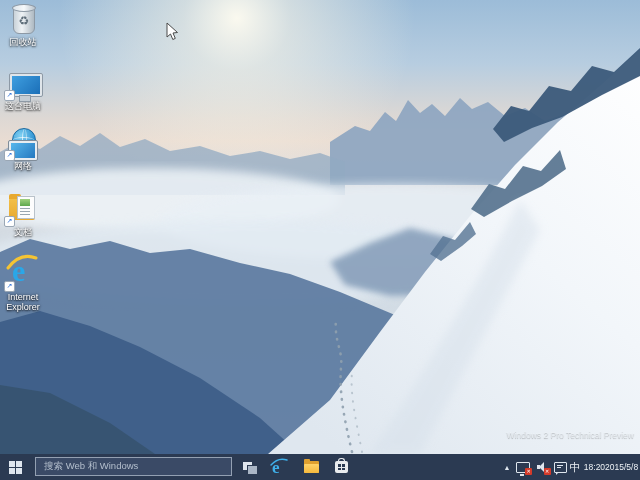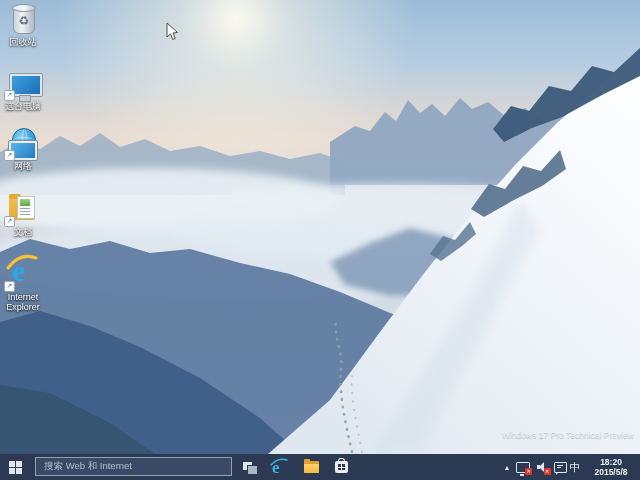--- a/index.html
+++ b/index.html
@@ -95,21 +95,21 @@
     color:#fff;font-size:5px;line-height:7px;text-align:center;font-weight:bold;}
   .tray-vol{left:533px;width:18px;}
   .speaker{position:relative;width:11px;height:10px;}
   .speaker .box{position:absolute;left:0;top:3px;width:3px;height:4px;background:#dfe6ee;}
   .speaker .cone{position:absolute;left:2px;top:0;width:0;height:0;border-right:5px solid #dfe6ee;border-top:5px solid transparent;border-bottom:5px solid transparent;}
   .tray-ac{left:551px;width:18px;}
   .acbox{position:relative;width:11px;height:9px;border:1px solid #dfe6ee;border-radius:1px;}
   .acbox i{position:absolute;left:2px;height:1px;background:#dfe6ee;}
   .acbox:after{content:"";position:absolute;left:1px;bottom:-3px;width:0;height:0;border-top:3px solid #dfe6ee;border-right:3px solid transparent;}
   .tray-ime{left:567px;width:16px;color:#eef2f6;font-size:11px;}
-  .clock{left:586px;width:50px;flex-direction:column;line-height:10px;color:#eef2f6;font-size:8.5px;text-align:center;font-weight:bold;}
+  .clock{left:586px;width:50px;flex-direction:row;line-height:10px;color:#eef2f6;font-size:8.5px;text-align:center;}
 </style>
 </head>
 <body>
 
 <div class="screen">
 
   <div class="wallpaper">
     <svg width="640" height="454" viewBox="0 0 640 454">
       <defs>
         <linearGradient id="snowGrad" x1="1" y1="0" x2="0.2" y2="1">
@@ -200,40 +200,40 @@
       <svg class="ie-e" viewBox="0 0 34 34">
         <text x="6" y="27" font-family="Liberation Serif, serif" font-size="30" font-weight="bold" fill="#2aa7e8">e</text>
         <path d="M2,14 Q14,-2 30,4" fill="none" stroke="#f5c433" stroke-width="3" stroke-linecap="round"></path>
       </svg>
       <span class="badge">↗</span>
     </div>
     <div class="label">Internet Explorer</div>
   </div>
 
   <div class="watermark">
-    <div>Windows 17 Pro Technical Preview</div>
+    <div>Windows 2 Pro Technical Preview</div>
   </div>
 
   <svg class="cursor" width="13" height="19" viewBox="0 0 13 19">
     <polygon points="1,1 1,15 4.5,12 6.8,17.5 9.3,16.4 7,11 11.5,10.5" fill="#fff" stroke="#4a4a4a" stroke-width="1"></polygon>
   </svg>
 
   <div class="taskbar">
 
     <div class="tb-item start">
       <span class="winlogo">
           <i></i>
           <i></i>
           <i></i>
           <i></i>
         </span>
     </div>
 
     <div class="searchbox">
-      <span class="ph">搜索 Web 和 Internet</span>
+      <span class="ph">搜索 Web 和 Windows</span>
     </div>
 
     <div class="tb-item taskview">
       <span class="tv">
           <span class="r1"></span>
           <span class="r2"></span>
         </span>
     </div>
 
     <div class="tb-item tb-ie">

